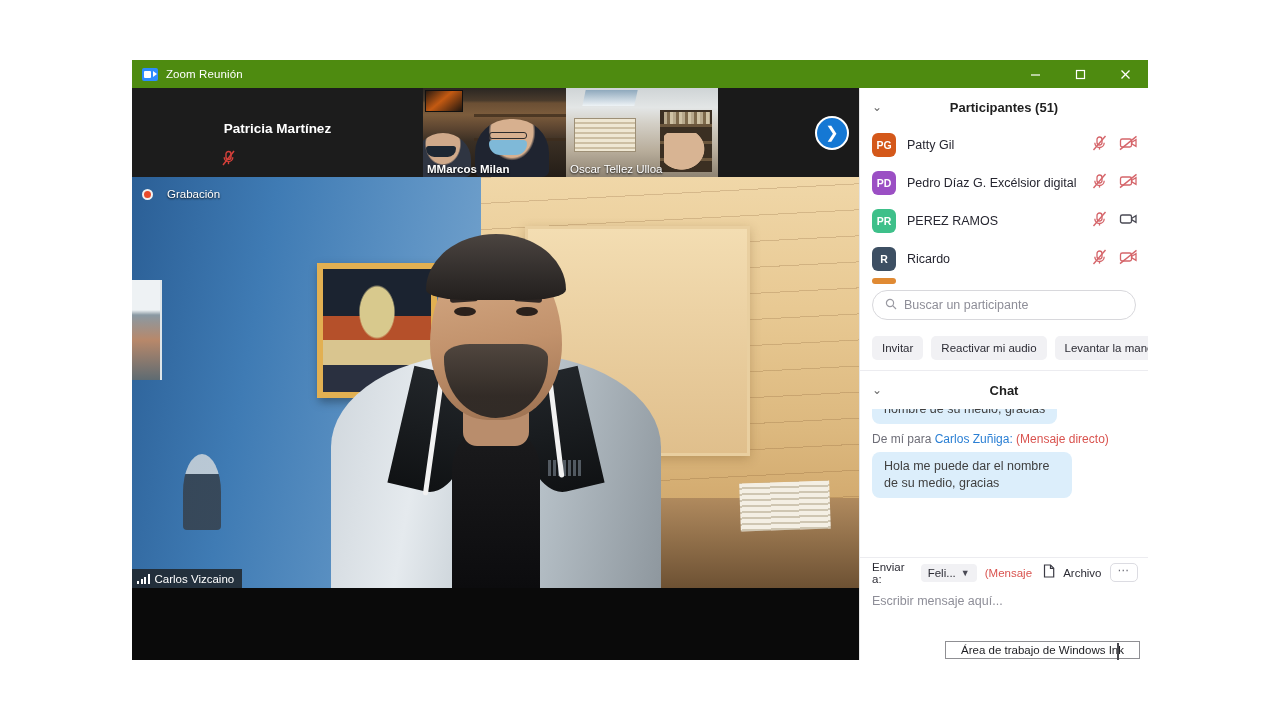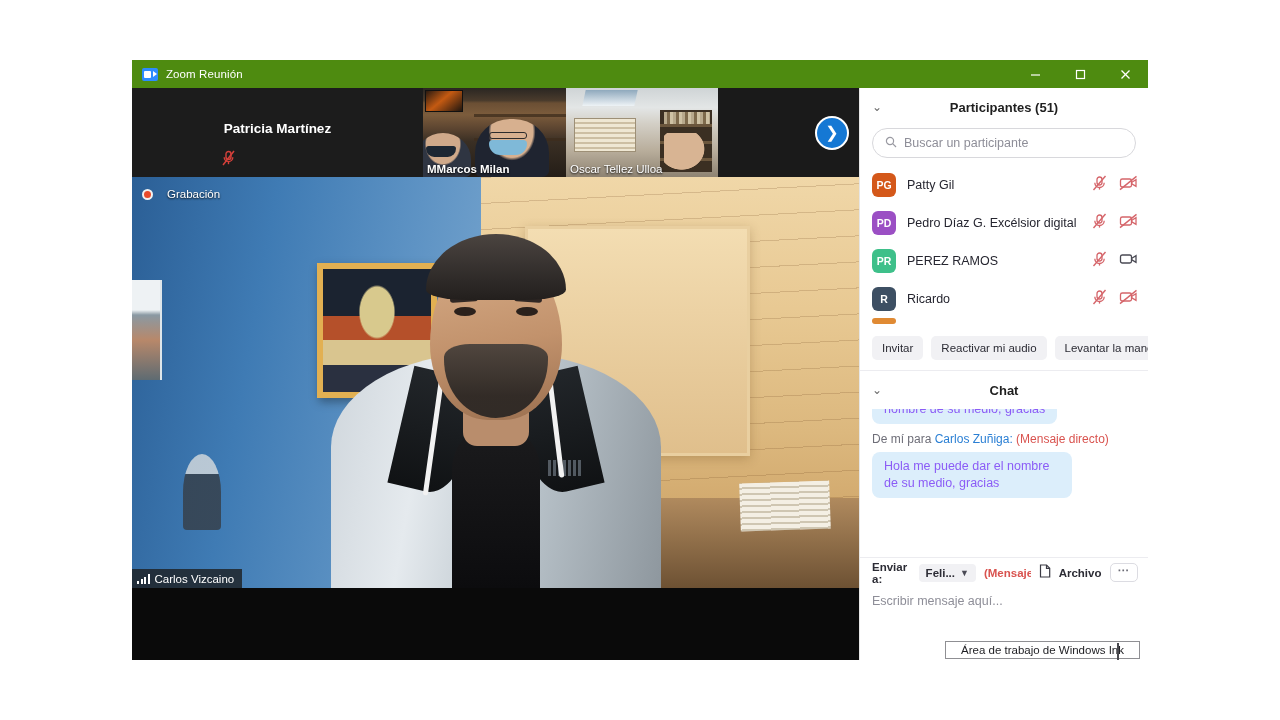--- a/index.html
+++ b/index.html
@@ -387,37 +387,37 @@
   }
 
   
   #chat-section { border-top: 1px solid #ececf0; }
   #chat-scroll {
     height: 148px; overflow: hidden; padding: 0 12px;
     position: relative;
   }
   .bubble {
     background: #dceefb; border-radius: 8px;
-    padding: 6px 12px; font-size: 12.5px; color: #8b5cf6;
+    padding: 6px 12px; font-size: 12.5px; color: #404040;
     max-width: 200px; line-height: 1.35; margin-bottom: 8px;
     display: inline-block;
   }
   .msg-meta {
     font-size: 12px; color: #6e6e78; margin-bottom: 6px; white-space: nowrap;
   }
   .msg-meta .to { color: #2a7fd4; }
   .msg-meta .direct { color: #d9534f; }
   .clip-top { margin-top: -14px; }
 
   
   #chat-toolbar {
     border-top: 1px solid #ececf0;
     height: 30px; display: flex; align-items: center;
     padding: 0 10px 0 12px; gap: 8px;
-    font-size: 11.5px; color: #2c2c35; font-weight: bold;
+    font-size: 11.5px; color: #2c2c35;
   }
   #chat-toolbar .lbl-sendto { color: #2c2c35; }
   #chat-toolbar .recip {
     background: #f1f1f4; border-radius: 4px; padding: 3px 7px;
     display: flex; align-items: center; gap: 5px;
   }
   #chat-toolbar .recip .cv { font-size: 9px; color: #4a4a54; }
   #chat-toolbar .direct-note { color: #d9534f; white-space: nowrap; overflow: hidden; }
   #chat-toolbar .file-ico { color: #3a3a44; font-size: 13px; }
   #chat-toolbar .more {
@@ -558,30 +558,20 @@
     <div id="stage-bottom"></div>
   </div>
 
   <div id="side-panel">
 
     <div class="panel-header">
       <span class="chev">⌄</span>
       <span class="ttl">Participantes (51)</span>
     </div>
 
-    <div id="participant-search">
-      <span class="sicon">
-        <svg width="12" height="12" viewBox="0 0 12 12">
-          <circle cx="5" cy="5" r="3.6" fill="none" stroke="#9a9aa2" stroke-width="1.2"></circle>
-          <line x1="7.7" y1="7.7" x2="11" y2="11" stroke="#9a9aa2" stroke-width="1.2"></line>
-        </svg>
-      </span>
-      <input type="text" placeholder="Buscar un participante" style="">
-    </div>
-
     <div id="participant-list">
 
       <div class="p-row">
         <span class="p-avatar" style="background:#d4581a">PG</span>
         <span class="p-name">Patty Gil</span>
         <span class="p-icons">
           <span>
             <svg width="15" height="16" viewBox="0 0 15 16">
               <rect x="5" y="2" width="5" height="8" rx="2.5" fill="none" stroke="#d5656a" stroke-width="1.3"></rect>
               <path d="M2.8 7.8a4.7 4.7 0 0 0 9.4 0" fill="none" stroke="#d5656a" stroke-width="1.3"></path>
@@ -660,20 +650,30 @@
               <path d="M12.8 7.2 17 4.6v6.8l-4.2-2.6z" fill="none" stroke="#d5656a" stroke-width="1.3"></path>
               <line x1="1" y1="14.6" x2="17.5" y2="1.4" stroke="#d5656a" stroke-width="1.4"></line>
             </svg>
           </span>
         </span>
       </div>
 
       <div class="p-partial">
         <div class="stub"></div>
       </div>
+    </div>
+
+    <div id="participant-search">
+      <span class="sicon">
+        <svg width="12" height="12" viewBox="0 0 12 12">
+          <circle cx="5" cy="5" r="3.6" fill="none" stroke="#9a9aa2" stroke-width="1.2"></circle>
+          <line x1="7.7" y1="7.7" x2="11" y2="11" stroke="#9a9aa2" stroke-width="1.2"></line>
+        </svg>
+      </span>
+      <input type="text" placeholder="Buscar un participante" style="">
     </div>
 
     <div id="participant-actions">
       <button class="pill">Invitar</button>
       <button class="pill">Reactivar mi audio</button>
       <button class="pill">Levantar la mano</button>
     </div>
 
     <div id="chat-section">
       <div class="panel-header">

